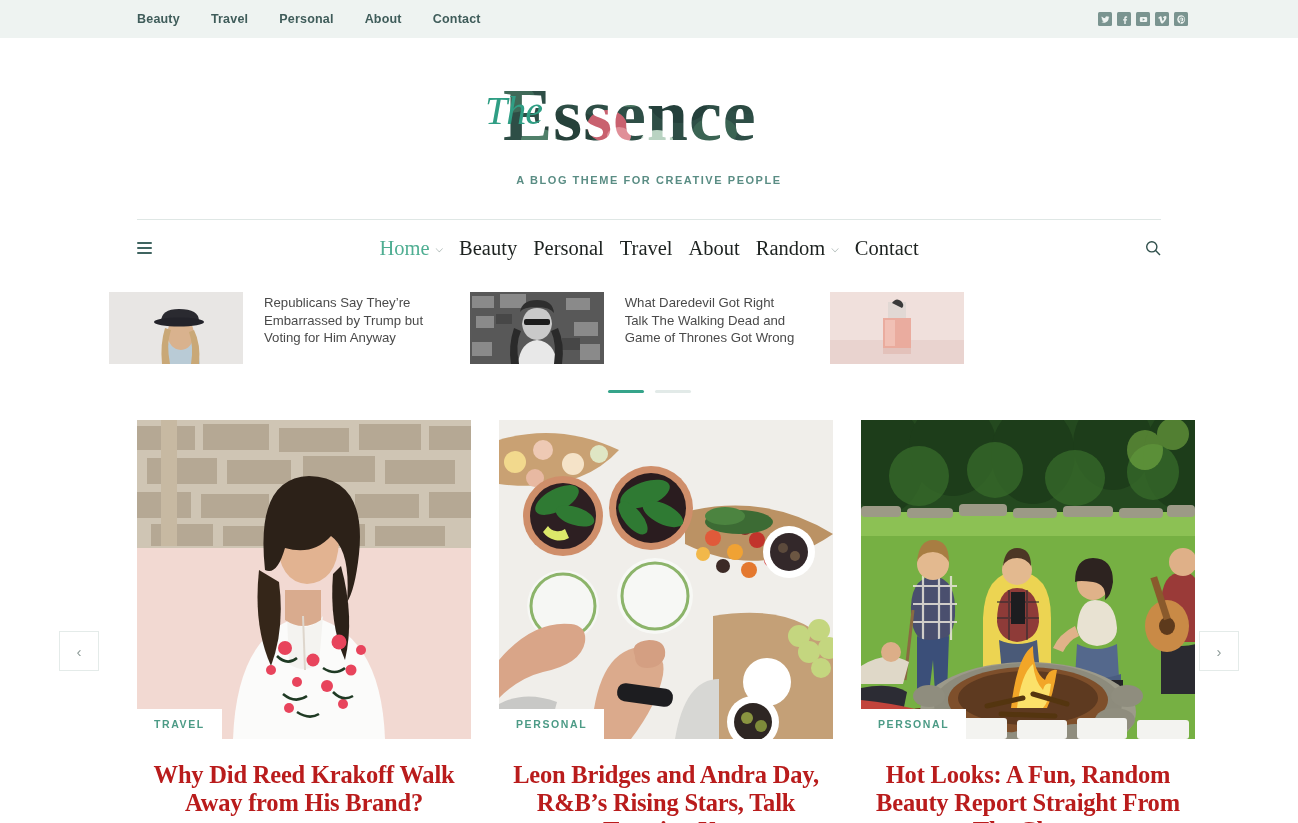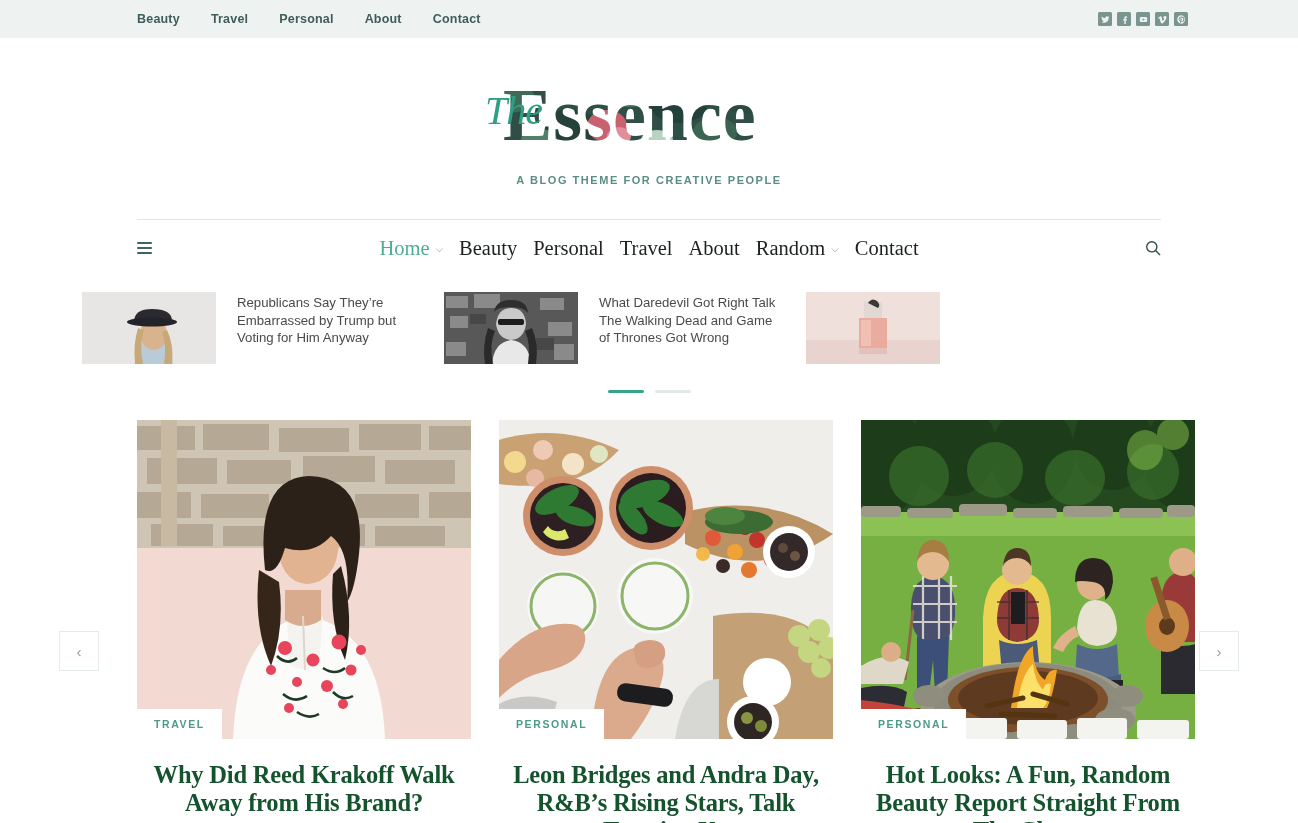--- a/index.html
+++ b/index.html
@@ -64,21 +64,21 @@
     font-family:"Liberation Serif", serif;
     font-size:20.5px; color:#1d2220; text-decoration:none;
     display:flex; align-items:center; gap:6px; white-space:nowrap;
   }
   .navlinks a.active{ color:#4fae92; }
   .caret{ font-size:10px; color:#9aa8a4; line-height:1; position:relative; top:1px;}
   .searchbtn{ margin-left:auto; color:#2f4f4b; display:flex; align-items:center; }
 
   
   .ticker{
-    margin:16px 137px 0 82px;
+    margin:16px 137px 0 109px;
     display:flex; gap:30px;
   }
   .tick{ display:flex; gap:21px; width:332px; align-items:flex-start; }
   .tick-img{ width:134px; height:72px; flex:none; background:#e9e9e9; overflow:hidden; position:relative; }
   .tick-title{
     font-size:13.2px; line-height:17.5px; color:#4a4a4a;
     padding-top:2px;
   }
   .dots{ display:flex; justify-content:center; gap:11px; margin-top:26px; }
   .dash{ width:36px; height:3px; background:#e2eae8; border-radius:2px; }
@@ -94,21 +94,21 @@
     width:334px; height:319px; position:relative; overflow:hidden; background:#ddd;
   }
   .cat{
     position:absolute; left:0; bottom:0;
     background:#fff; color:#4c9b86;
     font-size:10.5px; font-weight:bold; letter-spacing:1.6px;
     padding:9px 17px;
   }
   .card-title{
     font-family:"Liberation Serif", serif;
-    font-size:24.5px; line-height:28px; color:#14532d;
+    font-size:24.5px; line-height:28px; color:#b91c1c;
     text-align:center; margin-top:22px; font-weight:bold;
     letter-spacing:-.2px;
   }
   .meta{
     text-align:center; margin-top:14px;
     font-size:11px; letter-spacing:.9px;
   }
   .meta .author{ color:#ec8892; font-weight:bold; letter-spacing:.2px; font-size:12.5px;}
 
   

